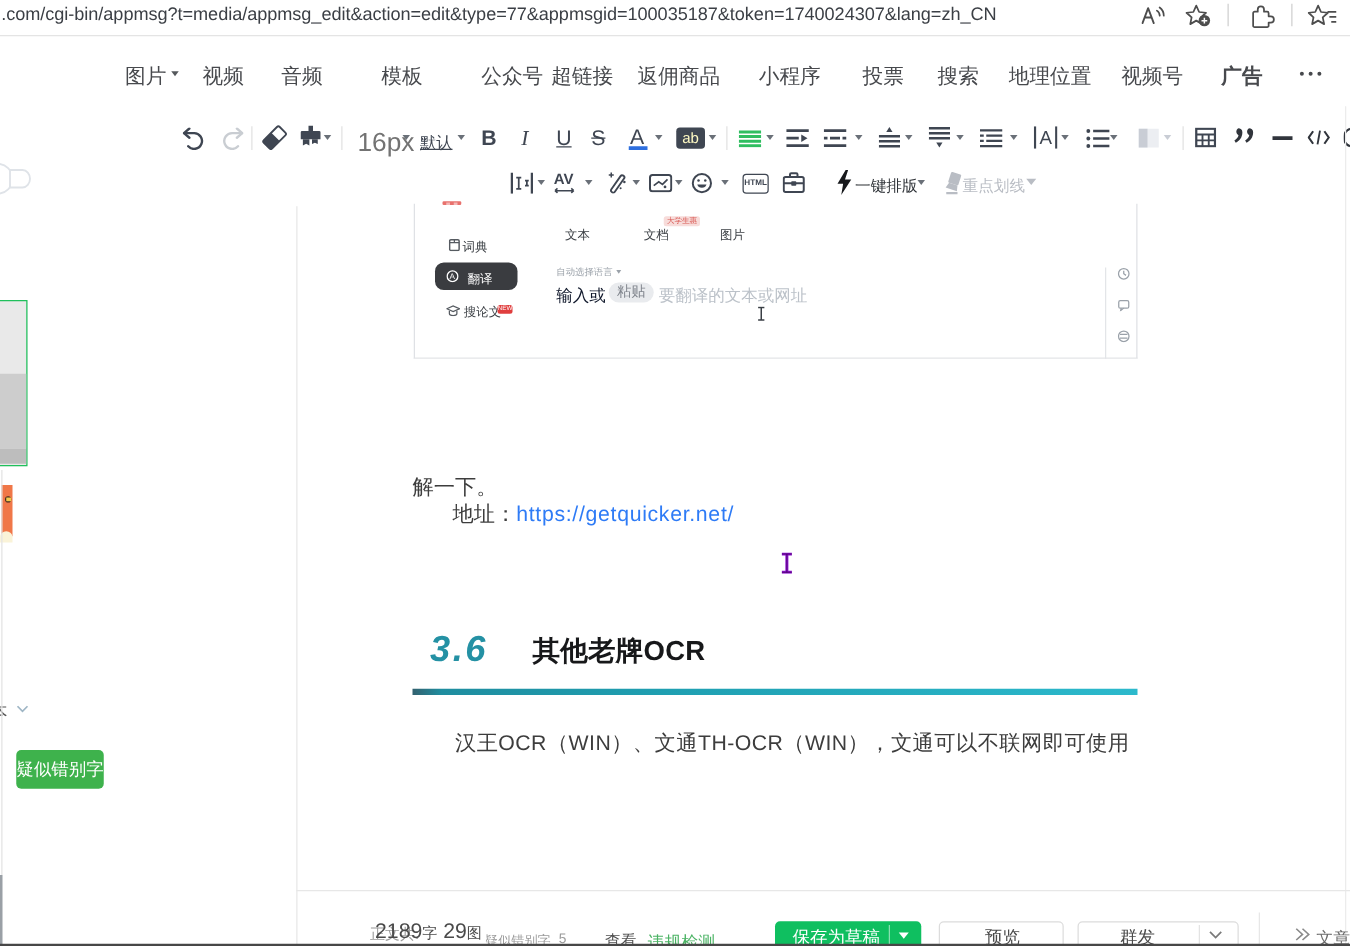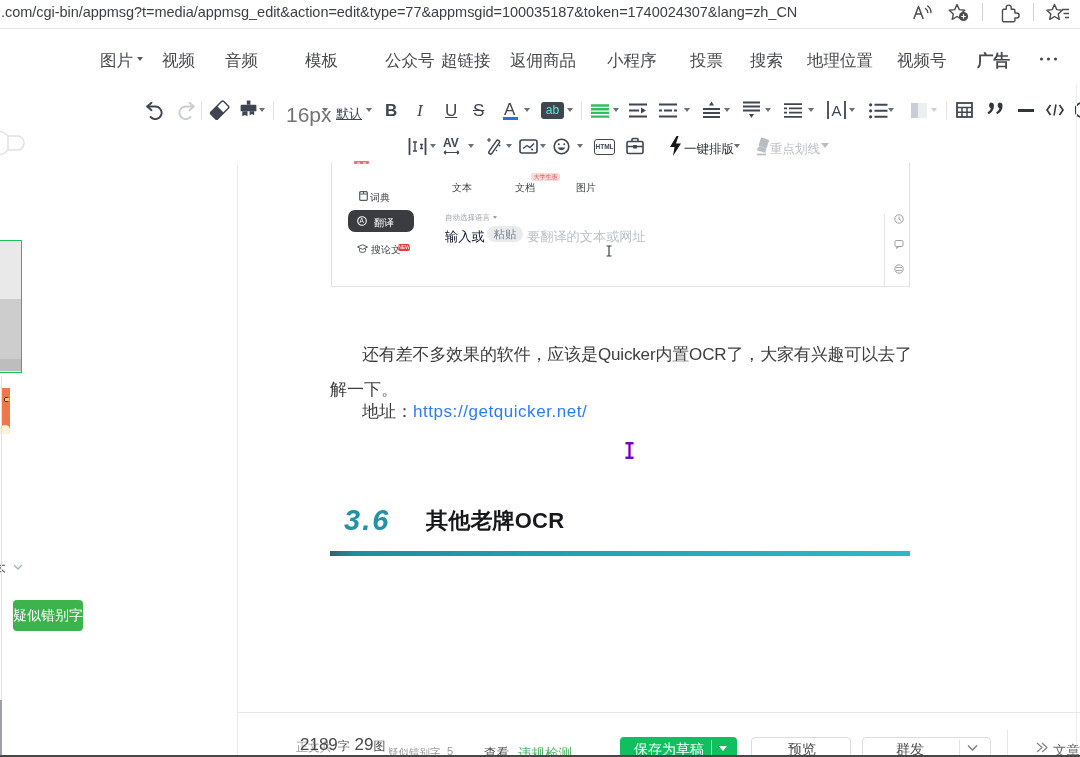--- a/index.html
+++ b/index.html
@@ -93,21 +93,21 @@
 <div class="dd" style="left:322px;top:108px;"></div>
 <span class="abs" style="left:336px;top:105px;font-size:13px;color:#3f4652;text-decoration:underline;">默认</span>
 <div class="dd" style="left:366px;top:108px;"></div>
 <span class="abs" style="left:385px;top:101px;font-size:17px;font-weight:bold;color:#3f4652;">B</span>
 <span class="abs" style="left:417px;top:101px;font-size:17px;font-style:italic;font-family:'Liberation Serif',serif;color:#3f4652;">I</span>
 <span class="abs" style="left:445px;top:101px;font-size:17px;text-decoration:underline;color:#3f4652;">U</span>
 <span class="abs" style="left:473px;top:101px;font-size:17px;text-decoration:line-through;color:#3f4652;">S</span>
 <span class="abs" style="left:504px;top:100px;font-size:17px;color:#3f4652;">A</span>
 <div class="abs" style="left:503px;top:117px;width:15px;height:3px;background:#2e6fdf;"></div>
 <div class="dd" style="left:524px;top:108px;"></div>
-<div class="abs" style="left:541px;top:102px;width:23px;height:17px;background:#3f4652;border-radius:3px;color:#5eead4;font-size:12px;text-align:center;line-height:16px;">ab</div>
+<div class="abs" style="left:541px;top:102px;width:23px;height:17px;background:#3f4652;border-radius:3px;color:#fef9c3;font-size:12px;text-align:center;line-height:16px;">ab</div>
 <div class="dd" style="left:567px;top:108px;"></div>
 <div class="sep1" style="left:581px;top:101px;height:19px;"></div>
 
 <svg class="abs" style="left:591px;top:104px;" width="18" height="14" viewBox="0 0 18 14">
   <path d="M0 1.5 h18 M0 5.2 h18 M0 8.9 h18 M0 12.6 h18" stroke="#2fbe60" stroke-width="2.4"></path>
 </svg>
 <div class="dd" style="left:613px;top:108px;"></div>
 
 <svg class="abs" style="left:629px;top:103px;" width="19" height="16" viewBox="0 0 19 16">
   <path d="M0 1.5 h18 M0 13.5 h18 M0 7.5 h10" stroke="#3f4652" stroke-width="2.2"></path>
@@ -321,33 +321,33 @@
   <svg class="abs" style="left:562px;top:76px;" width="10" height="10" viewBox="0 0 10 10">
     <rect x="1" y="1.5" width="8" height="6" rx="1.2" fill="none" stroke="#9aa1a9" stroke-width="1"></rect>
     <path d="M3 7.5 L2.5 9.5 L5 7.5" fill="none" stroke="#9aa1a9" stroke-width="1"></path>
   </svg>
   <svg class="abs" style="left:562px;top:101px;" width="10" height="10" viewBox="0 0 10 10">
     <circle cx="5" cy="5" r="4.2" fill="none" stroke="#9aa1a9" stroke-width="1"></circle>
     <path d="M2 3.5 h6 M2 6.5 h6" stroke="#9aa1a9" stroke-width="0.9"></path>
   </svg>
 </div>
 
-<div class="abs" style="left:362px;top:342.5px;font-size:17px;color:#3d3d3d;letter-spacing:-0.15px;white-space:nowrap;">还有差不多效果的软件，应该是Quicker内置OCR了，大家有兴趣可以去了</div>
 <div class="abs" style="left:330px;top:378px;font-size:17px;color:#3d3d3d;white-space:nowrap;">解一下。</div>
 <div class="abs" style="left:362px;top:400px;font-size:17px;color:#3d3d3d;white-space:nowrap;">地址：<span style="color:#2e7bf6;letter-spacing:0.55px;">https://getquicker.net/</span></div>
 
 <svg class="abs" style="left:624px;top:442px;" width="11" height="17" viewBox="0 0 11 17">
   <path d="M1.5 1.2 H9.5 M5.5 1.2 V15.8 M1.5 15.8 H9.5" fill="none" stroke="#8d0fd1" stroke-width="2.4"></path>
   <path d="M1.5 1.2 H9.5 M5.5 1.2 V15.8 M1.5 15.8 H9.5" fill="none" stroke="#1a001a" stroke-width="0.8" opacity="0.5"></path>
 </svg>
 
 <div class="abs" style="left:344px;top:504px;font-size:29px;font-weight:bold;font-style:italic;color:#2491a4;letter-spacing:2px;">3.6</div>
 <div class="abs" style="left:426px;top:506px;font-size:22px;font-weight:bold;color:#17181a;letter-spacing:0.2px;">其他老牌OCR</div>
 <div class="abs" style="left:330px;top:551px;width:580px;height:5px;background:linear-gradient(90deg,#33616f 0%,#1f8d9f 4%,#1f9fb1 35%,#2cb9cc 100%);"></div>
 
+<div class="abs" style="left:364px;top:583px;font-size:17px;color:#3d3d3d;letter-spacing:0.35px;white-space:nowrap;">汉王OCR（WIN）、文通TH-OCR（WIN），文通可以不联网即可使用</div>
 
 <div class="abs" style="left:237px;top:712px;width:843px;height:1px;background:#e7e7e7;"></div>
 <div class="abs" style="left:252px;top:739px;font-size:12px;color:#9b9b9b;margin-left:44px;">正文共:</div>
 <div class="abs" style="left:300px;top:735px;font-size:17px;color:#4a4a4a;">2189<span style="font-size:12px;">字</span> 29<span style="font-size:12px;">图</span></div>
 <div class="abs" style="left:388px;top:746px;font-size:10.5px;color:#9a9a9a;">疑似错别字</div>
     <div class="abs" style="left:447px;top:745px;font-size:11px;color:#9a9a9a;">5</div>
     <div class="abs" style="left:484px;top:745px;font-size:12.5px;color:#4f4f4f;">查看</div>
     <div class="abs" style="left:518px;top:745px;font-size:13.5px;color:#4bb364;">违规检测</div>
 
 <div class="abs" style="left:620px;top:737px;width:117px;height:20px;background:#0fbf60;border-radius:4px 4px 0 0;">

